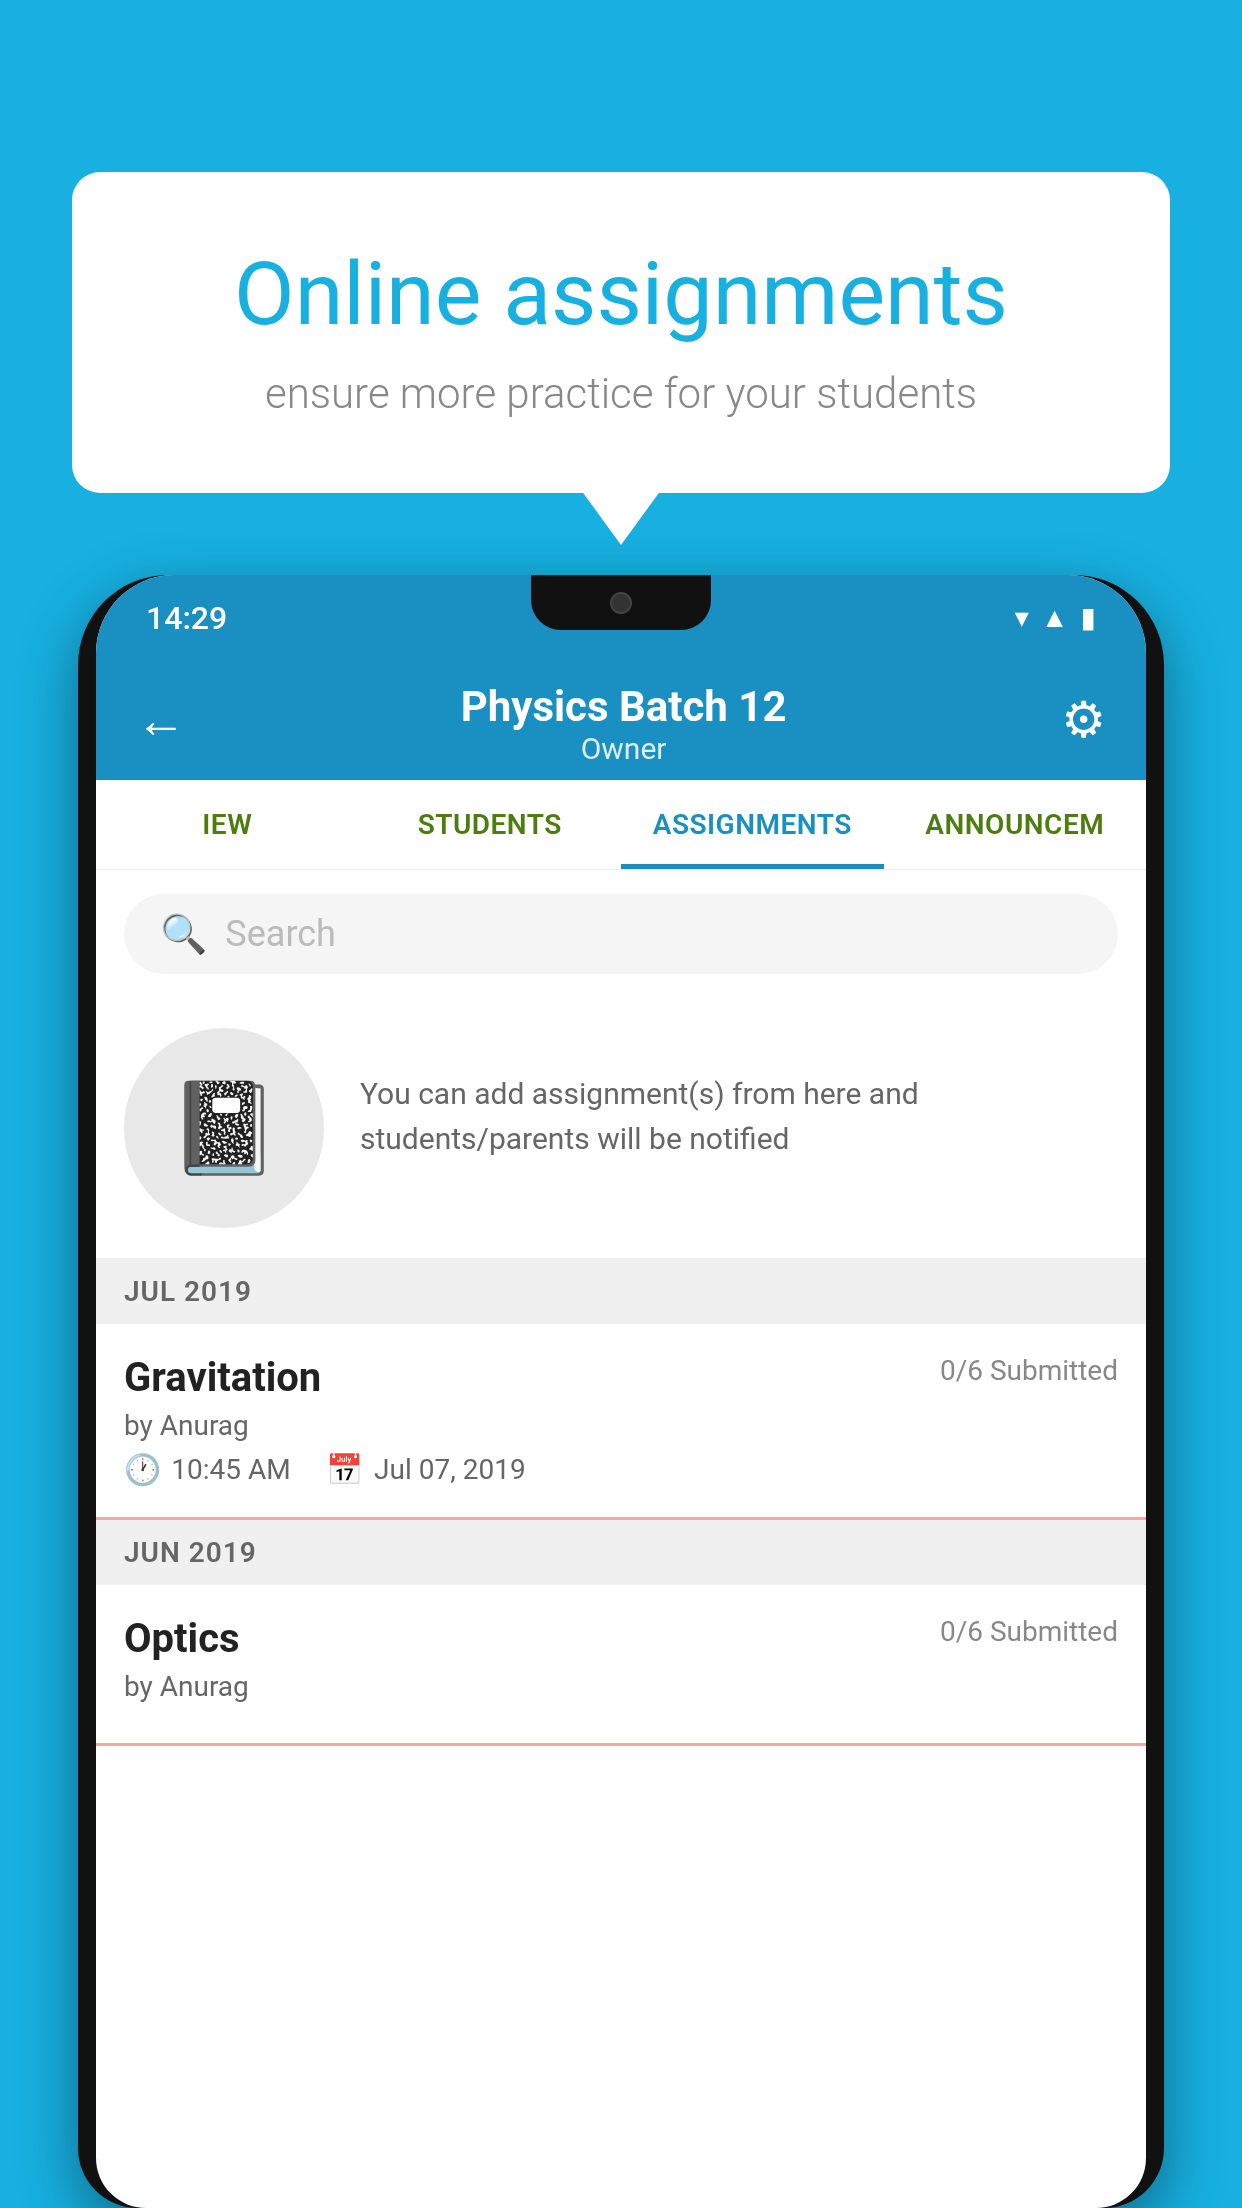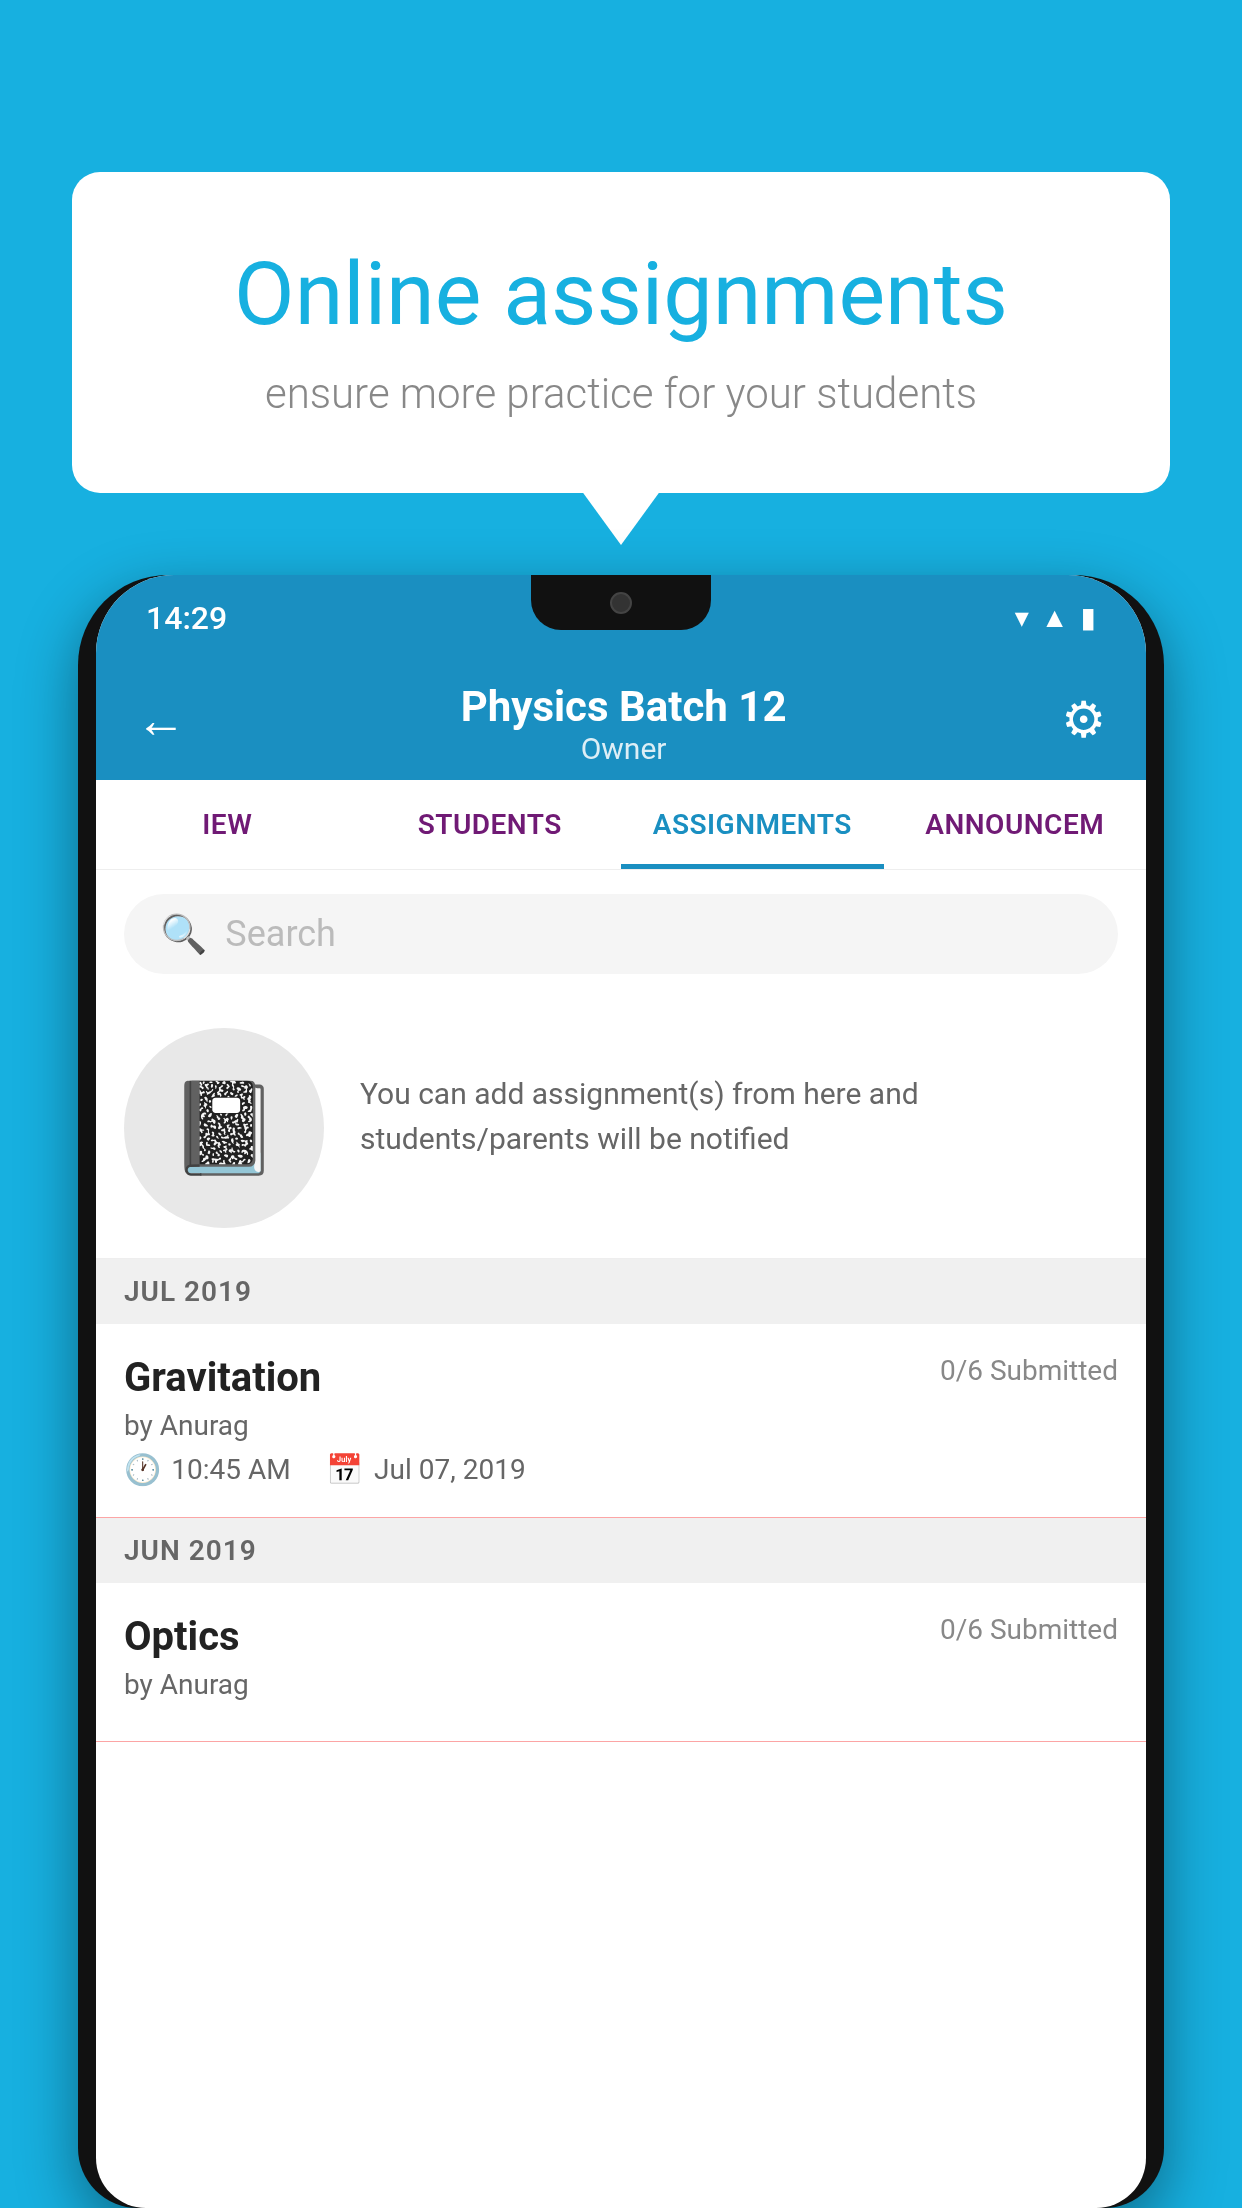--- a/index.html
+++ b/index.html
@@ -167,21 +167,21 @@
       overflow: hidden;
     }
 
     .tab {
       flex: 1;
       display: flex;
       align-items: center;
       justify-content: center;
       font-size: 28px;
       font-weight: 600;
-      color: #701a75;
+      color: #4d7c0f;
       text-transform: uppercase;
       letter-spacing: 0.5px;
       position: relative;
       padding: 0 10px;
     }
 
     .tab.active {
       color: #1a8fc1;
     }
 
@@ -276,21 +276,21 @@
       font-weight: 600;
       color: #666;
       text-transform: uppercase;
       letter-spacing: 1px;
     }
 
     
     .assignment-item {
       background: white;
       padding: 30px 28px;
-      border-bottom: 1px solid #fca5a5;
+      border-bottom: 3px solid #fca5a5;
     }
 
     .assignment-top {
       display: flex;
       justify-content: space-between;
       align-items: flex-start;
       margin-bottom: 8px;
     }
 
     .assignment-title {

